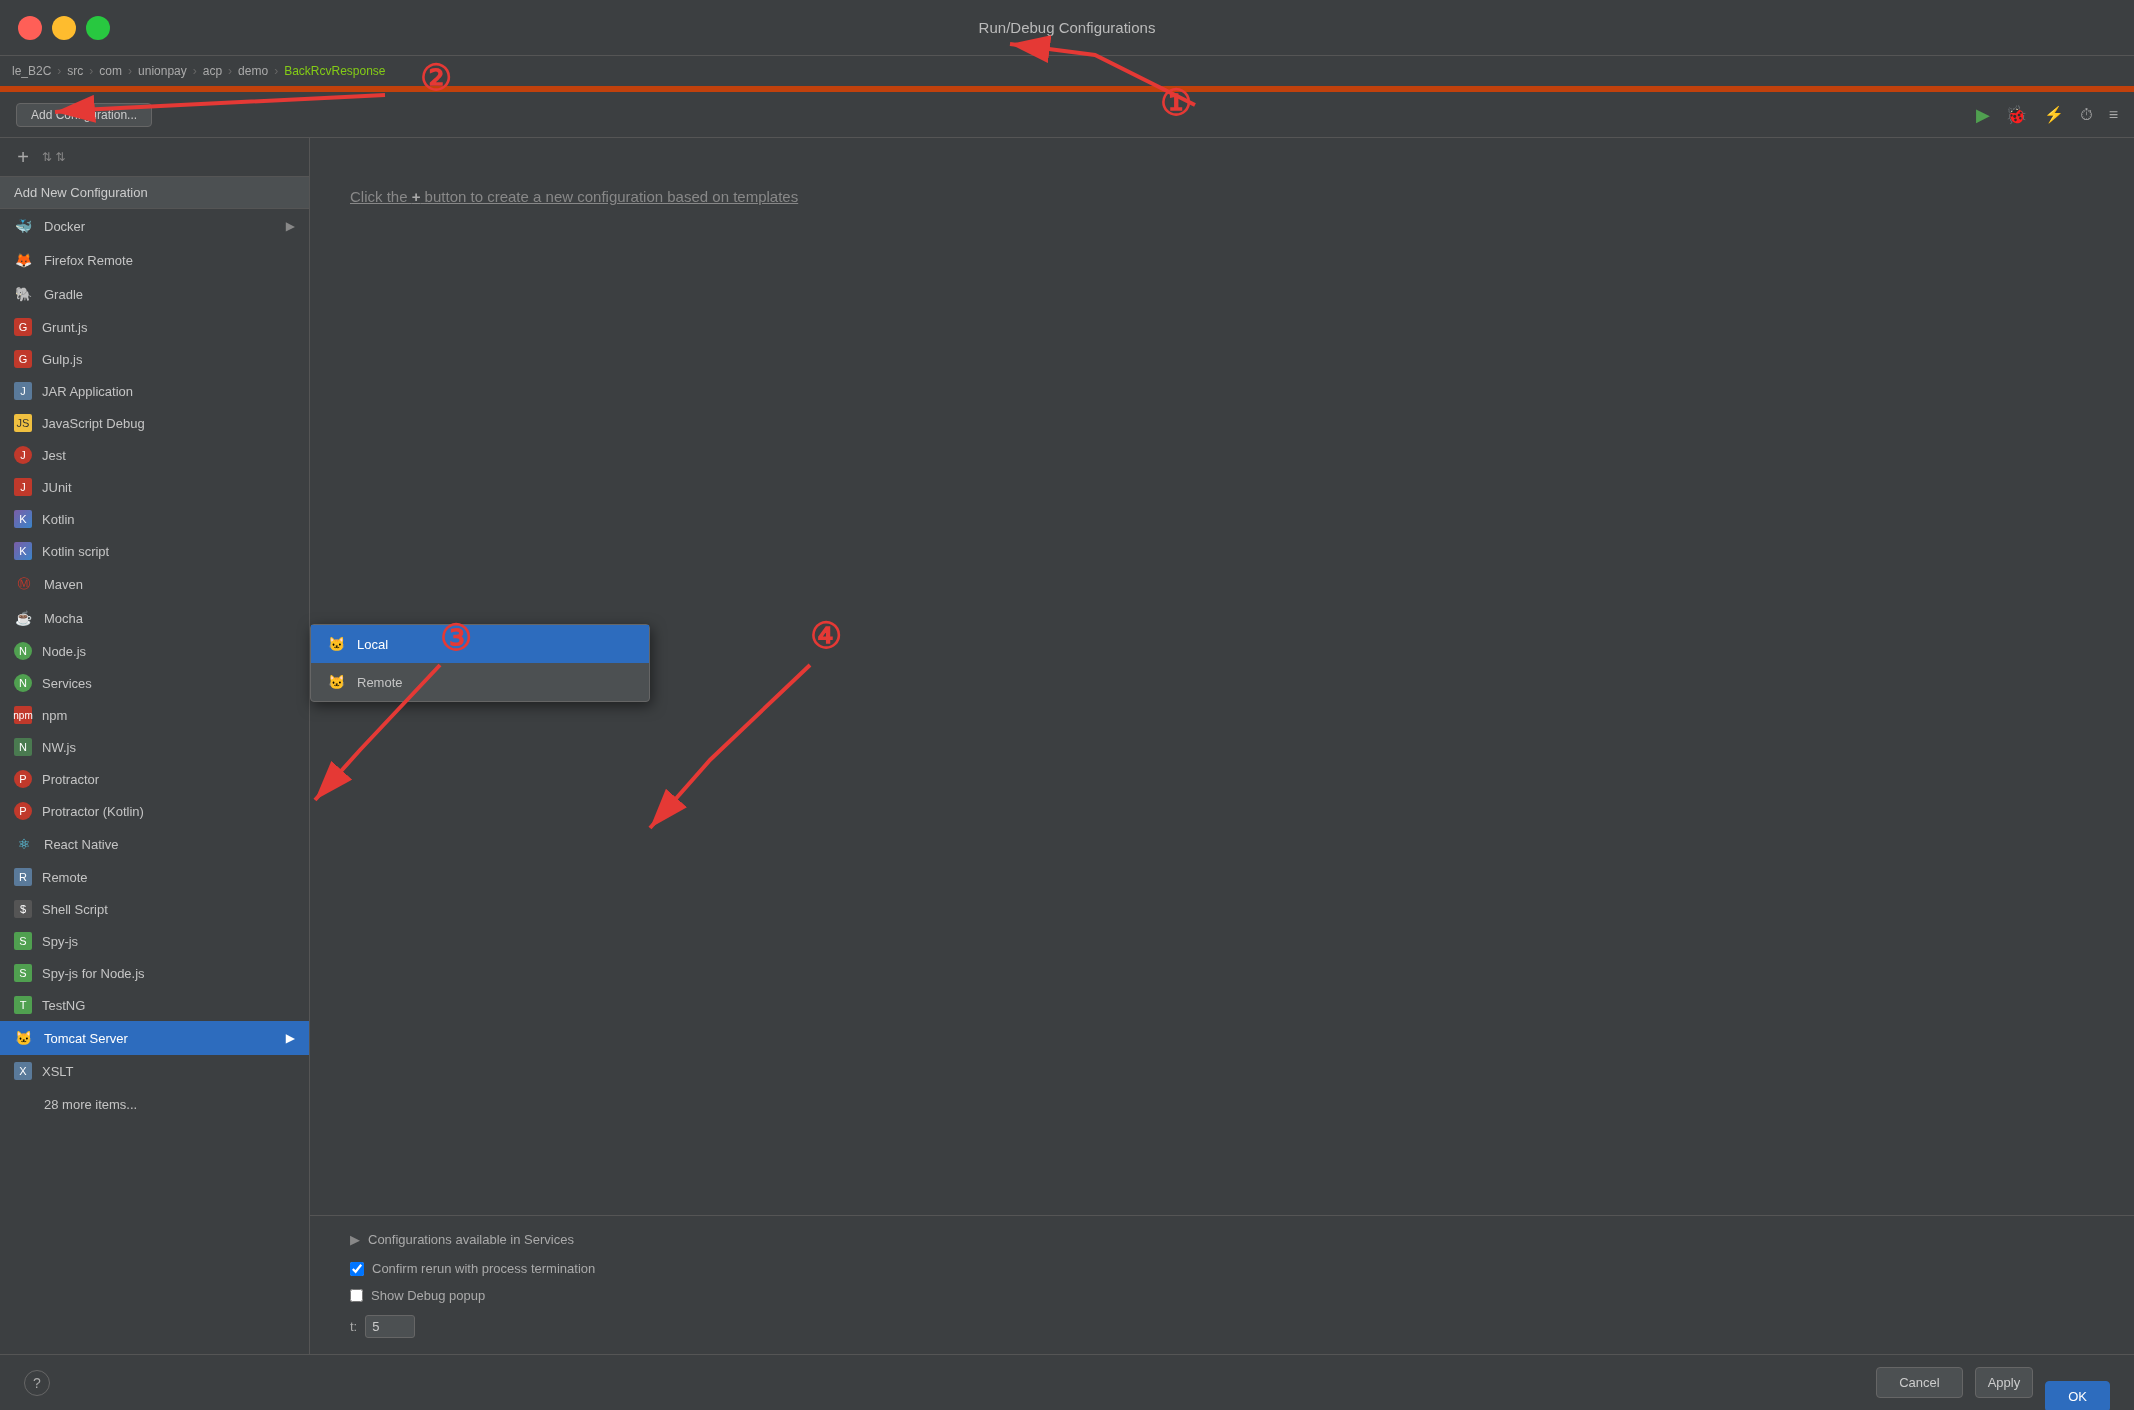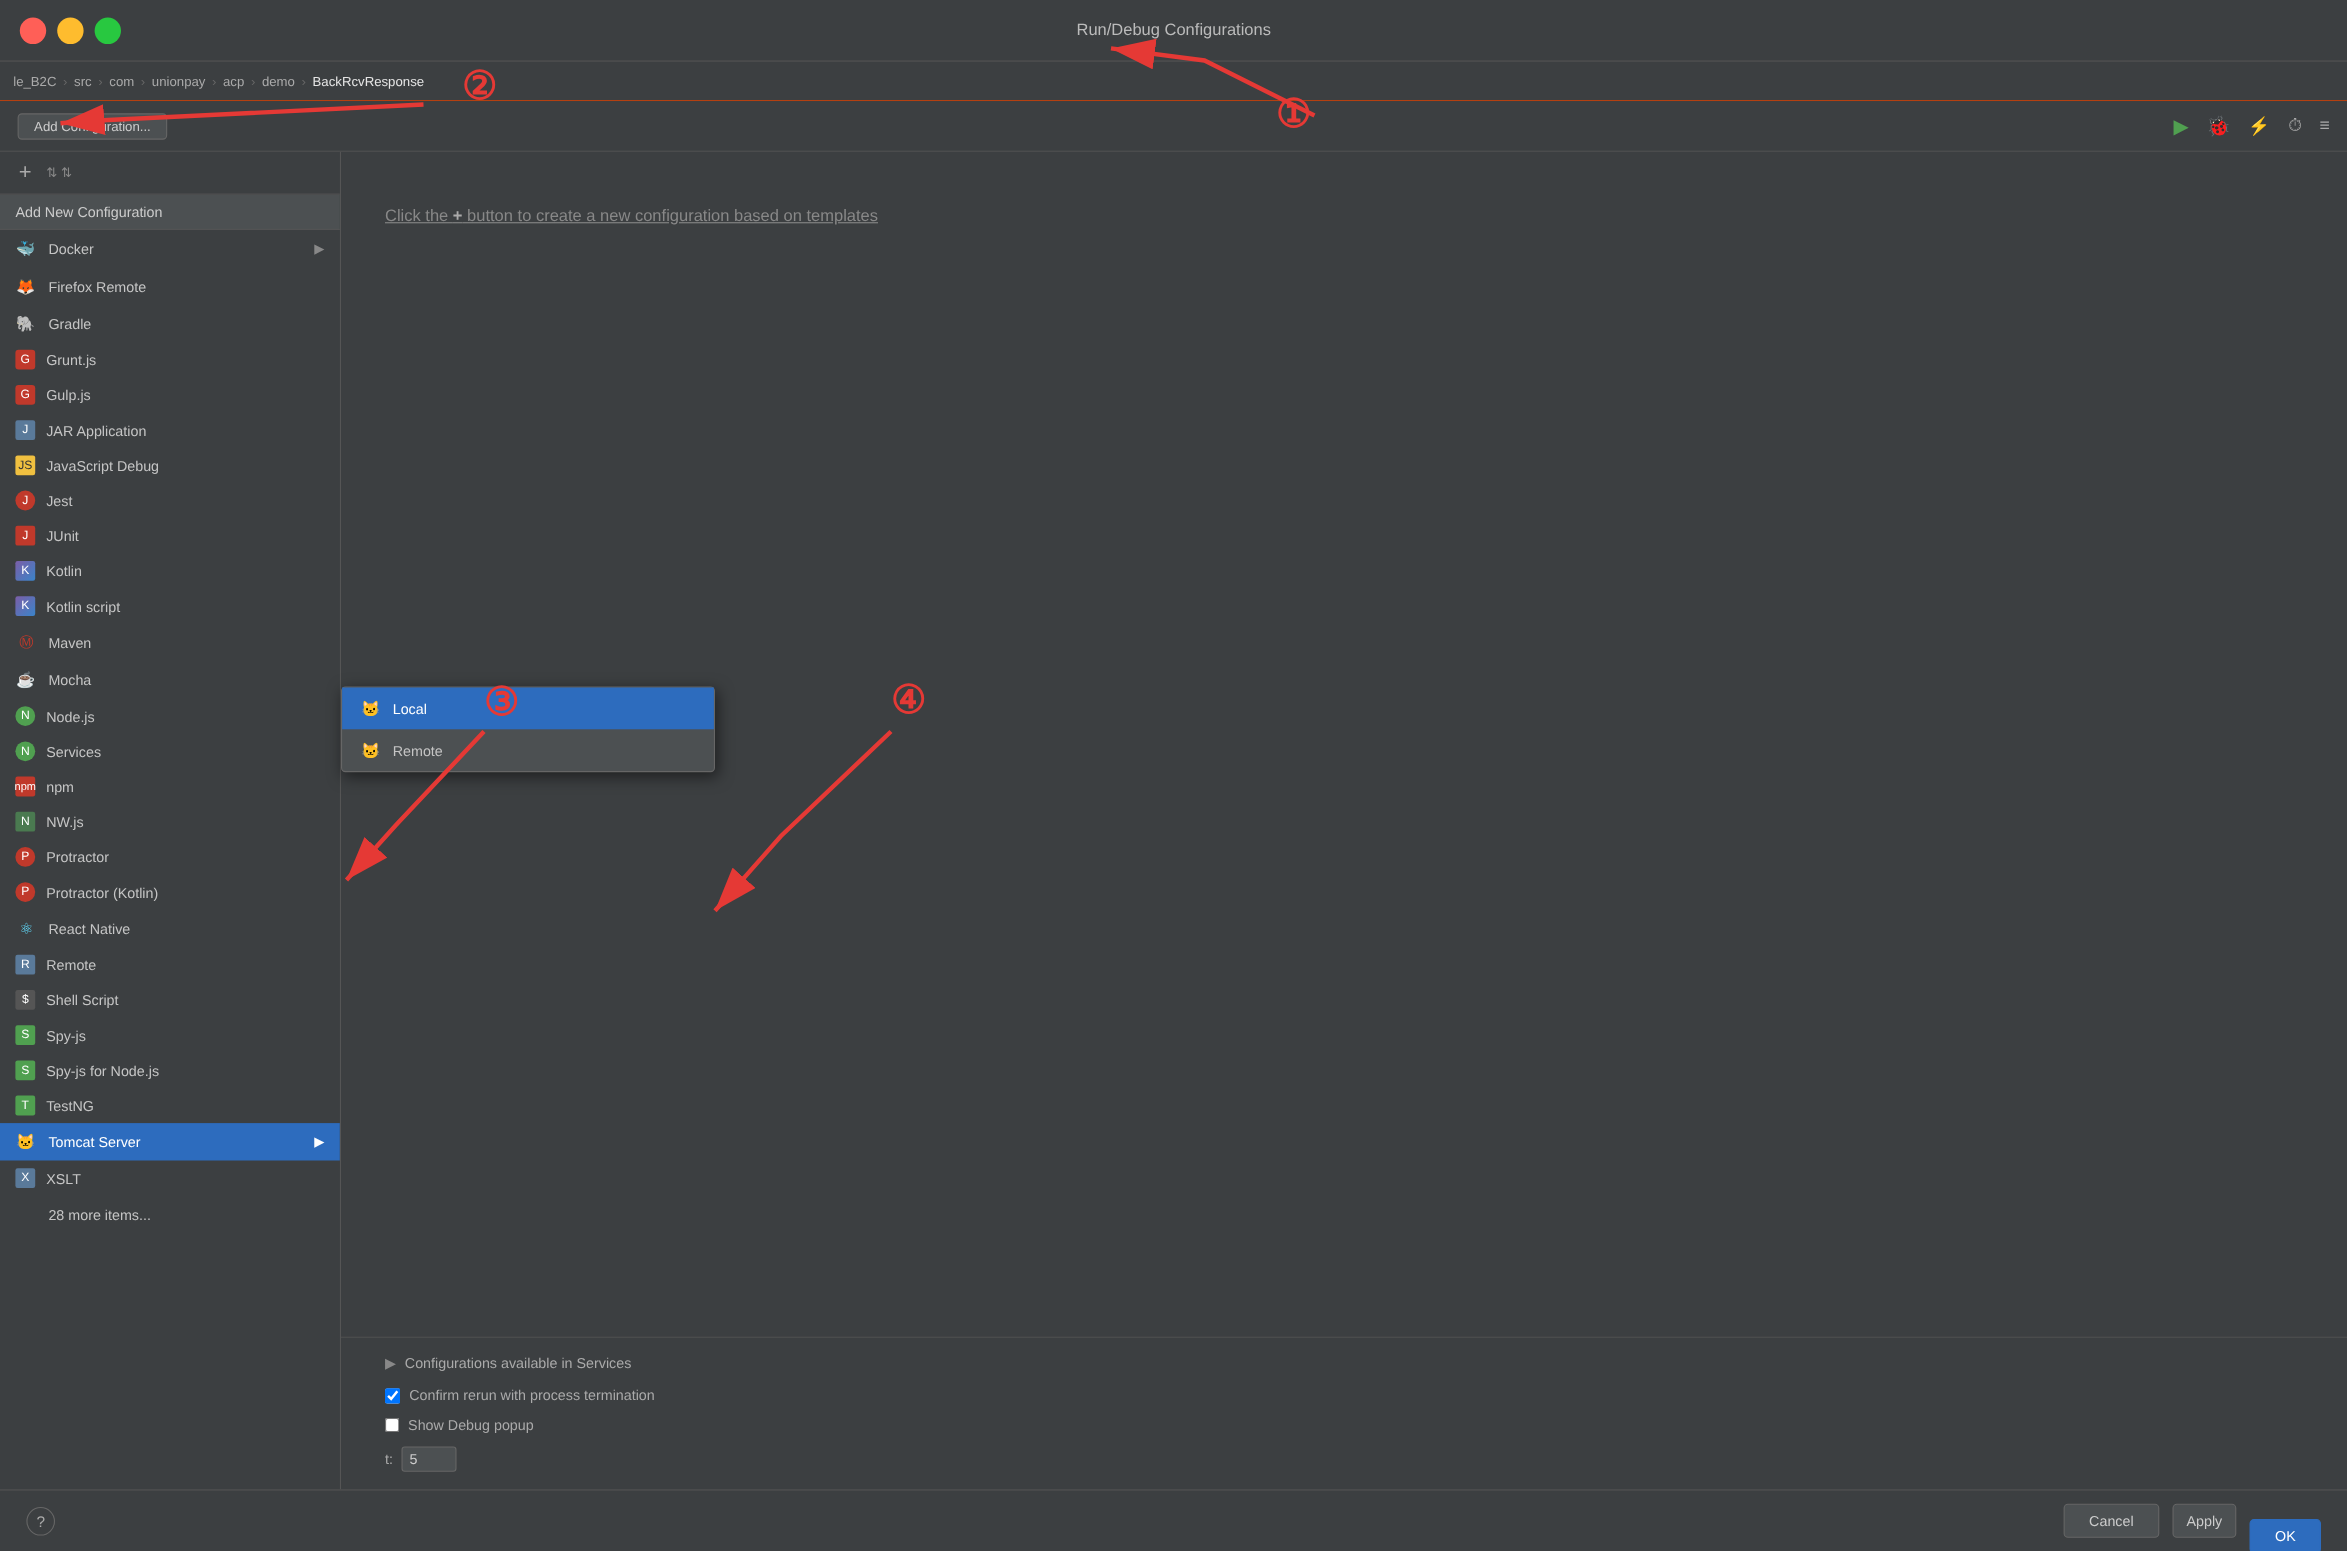--- a/index.html
+++ b/index.html
@@ -44,21 +44,21 @@
       font-size: 15px;
     }
 
     
     .breadcrumb-bar {
       background: #3c3f41;
       height: 36px;
       display: flex;
       align-items: center;
       padding: 0 12px;
-      border-bottom: 1px solid #c2410c;
+      border-bottom: 6px solid #c2410c;
       gap: 4px;
       font-size: 12px;
       color: #aaa;
     }
     .breadcrumb-sep { color: #666; margin: 0 2px; }
 
     
     .toolbar {
       background: #3c3f41;
       height: 46px;
@@ -321,21 +321,21 @@
   <span>src</span>
   <span class="breadcrumb-sep">›</span>
   <span>com</span>
   <span class="breadcrumb-sep">›</span>
   <span>unionpay</span>
   <span class="breadcrumb-sep">›</span>
   <span>acp</span>
   <span class="breadcrumb-sep">›</span>
   <span>demo</span>
   <span class="breadcrumb-sep">›</span>
-  <span style="color:#e5e5e5;">BackRcvResponse</span>
+  <span style="color:#84cc16;">BackRcvResponse</span>
 </div>
 
 <div class="toolbar">
   <button class="toolbar-btn">Add Configuration...</button>
   <div class="toolbar-icons">
     <span style="color:#50a050;font-size:18px;">▶</span>
     <span style="color:#6aadff;font-size:18px;">🐞</span>
     <span style="color:#aaa;font-size:16px;">⚡</span>
     <span style="color:#aaa;font-size:16px;">⏱</span>
     <span style="color:#aaa;font-size:16px;">≡</span>

